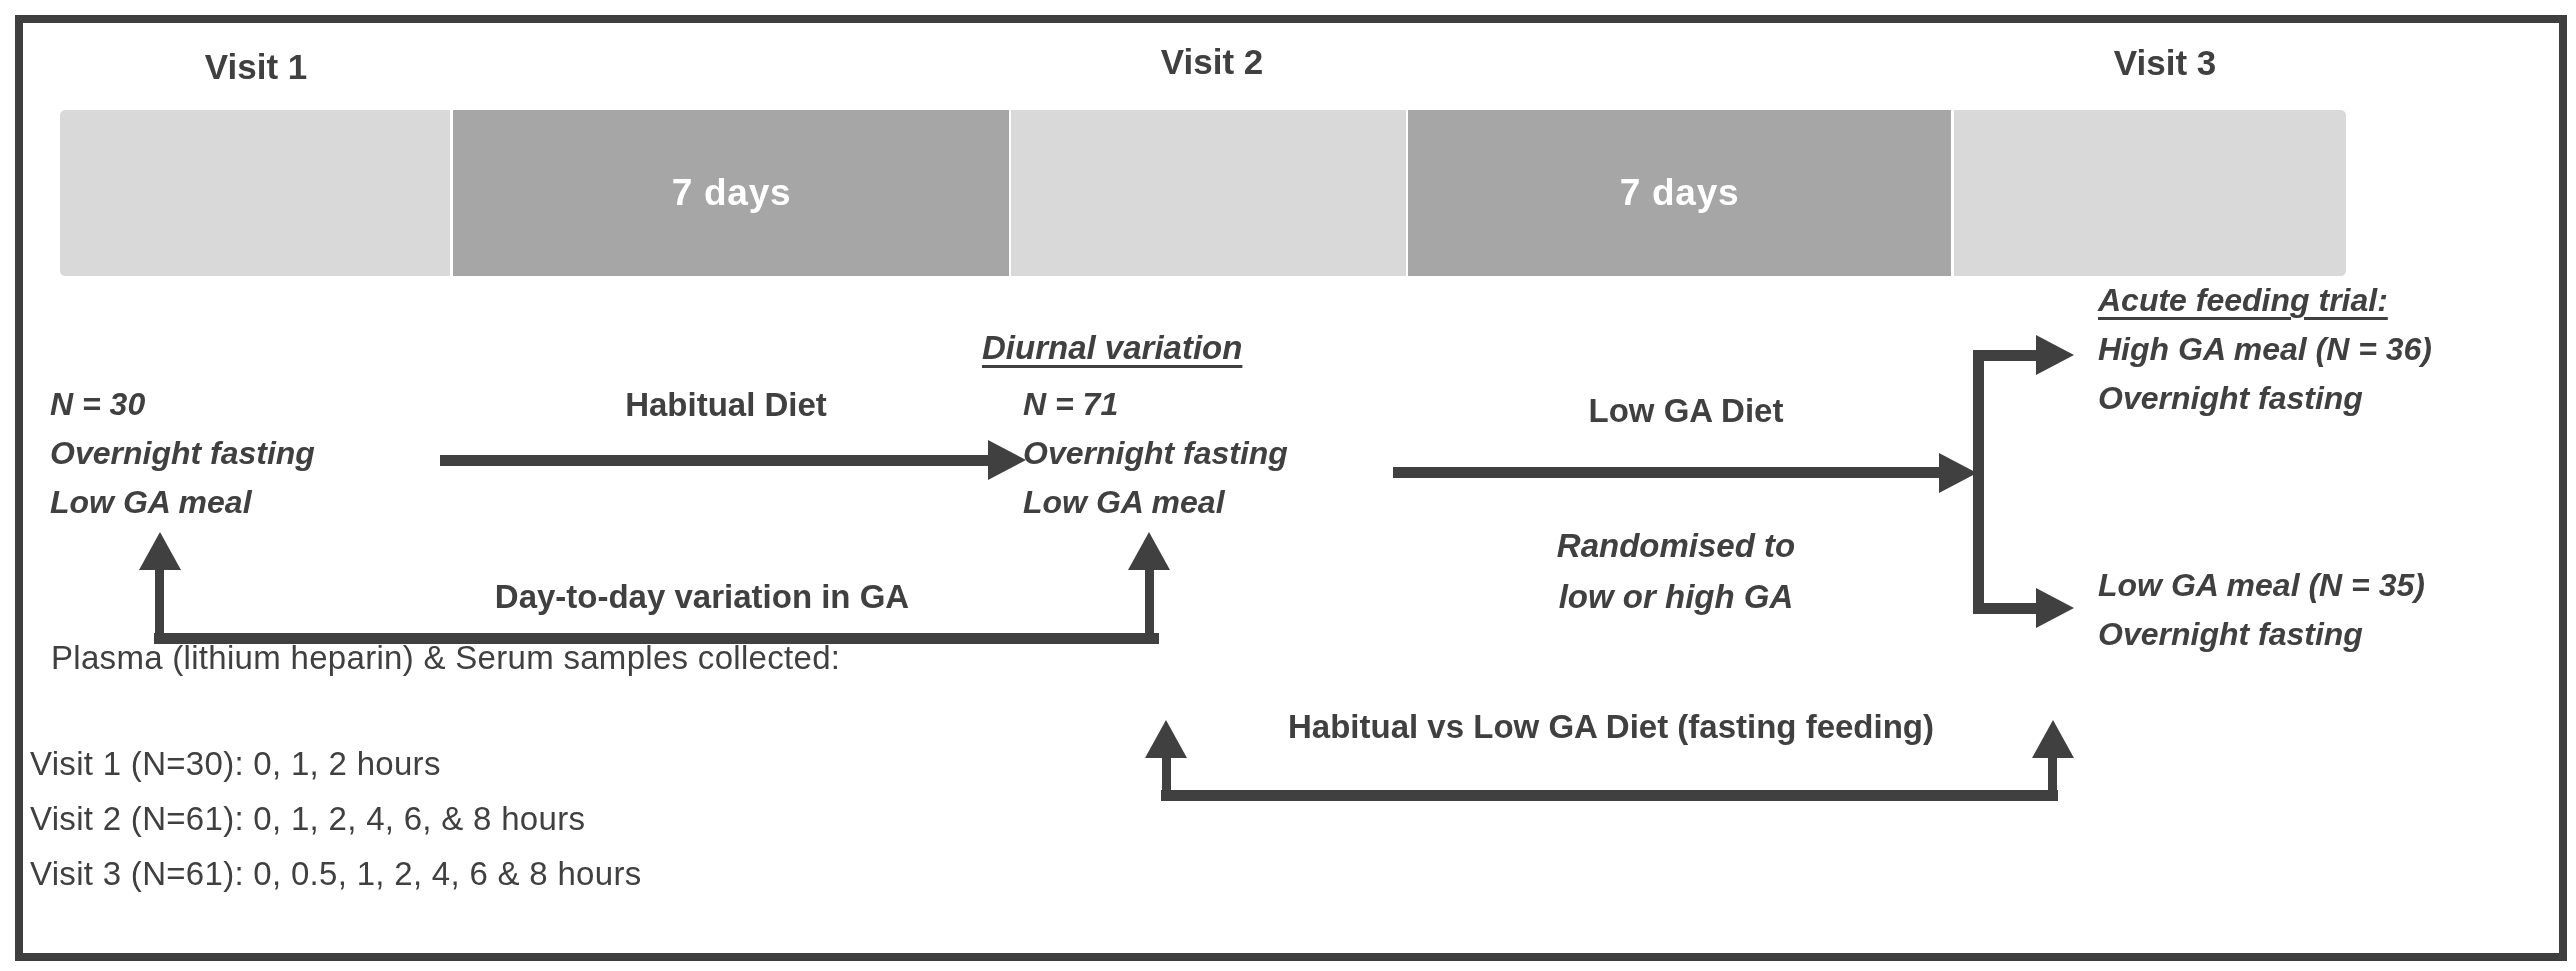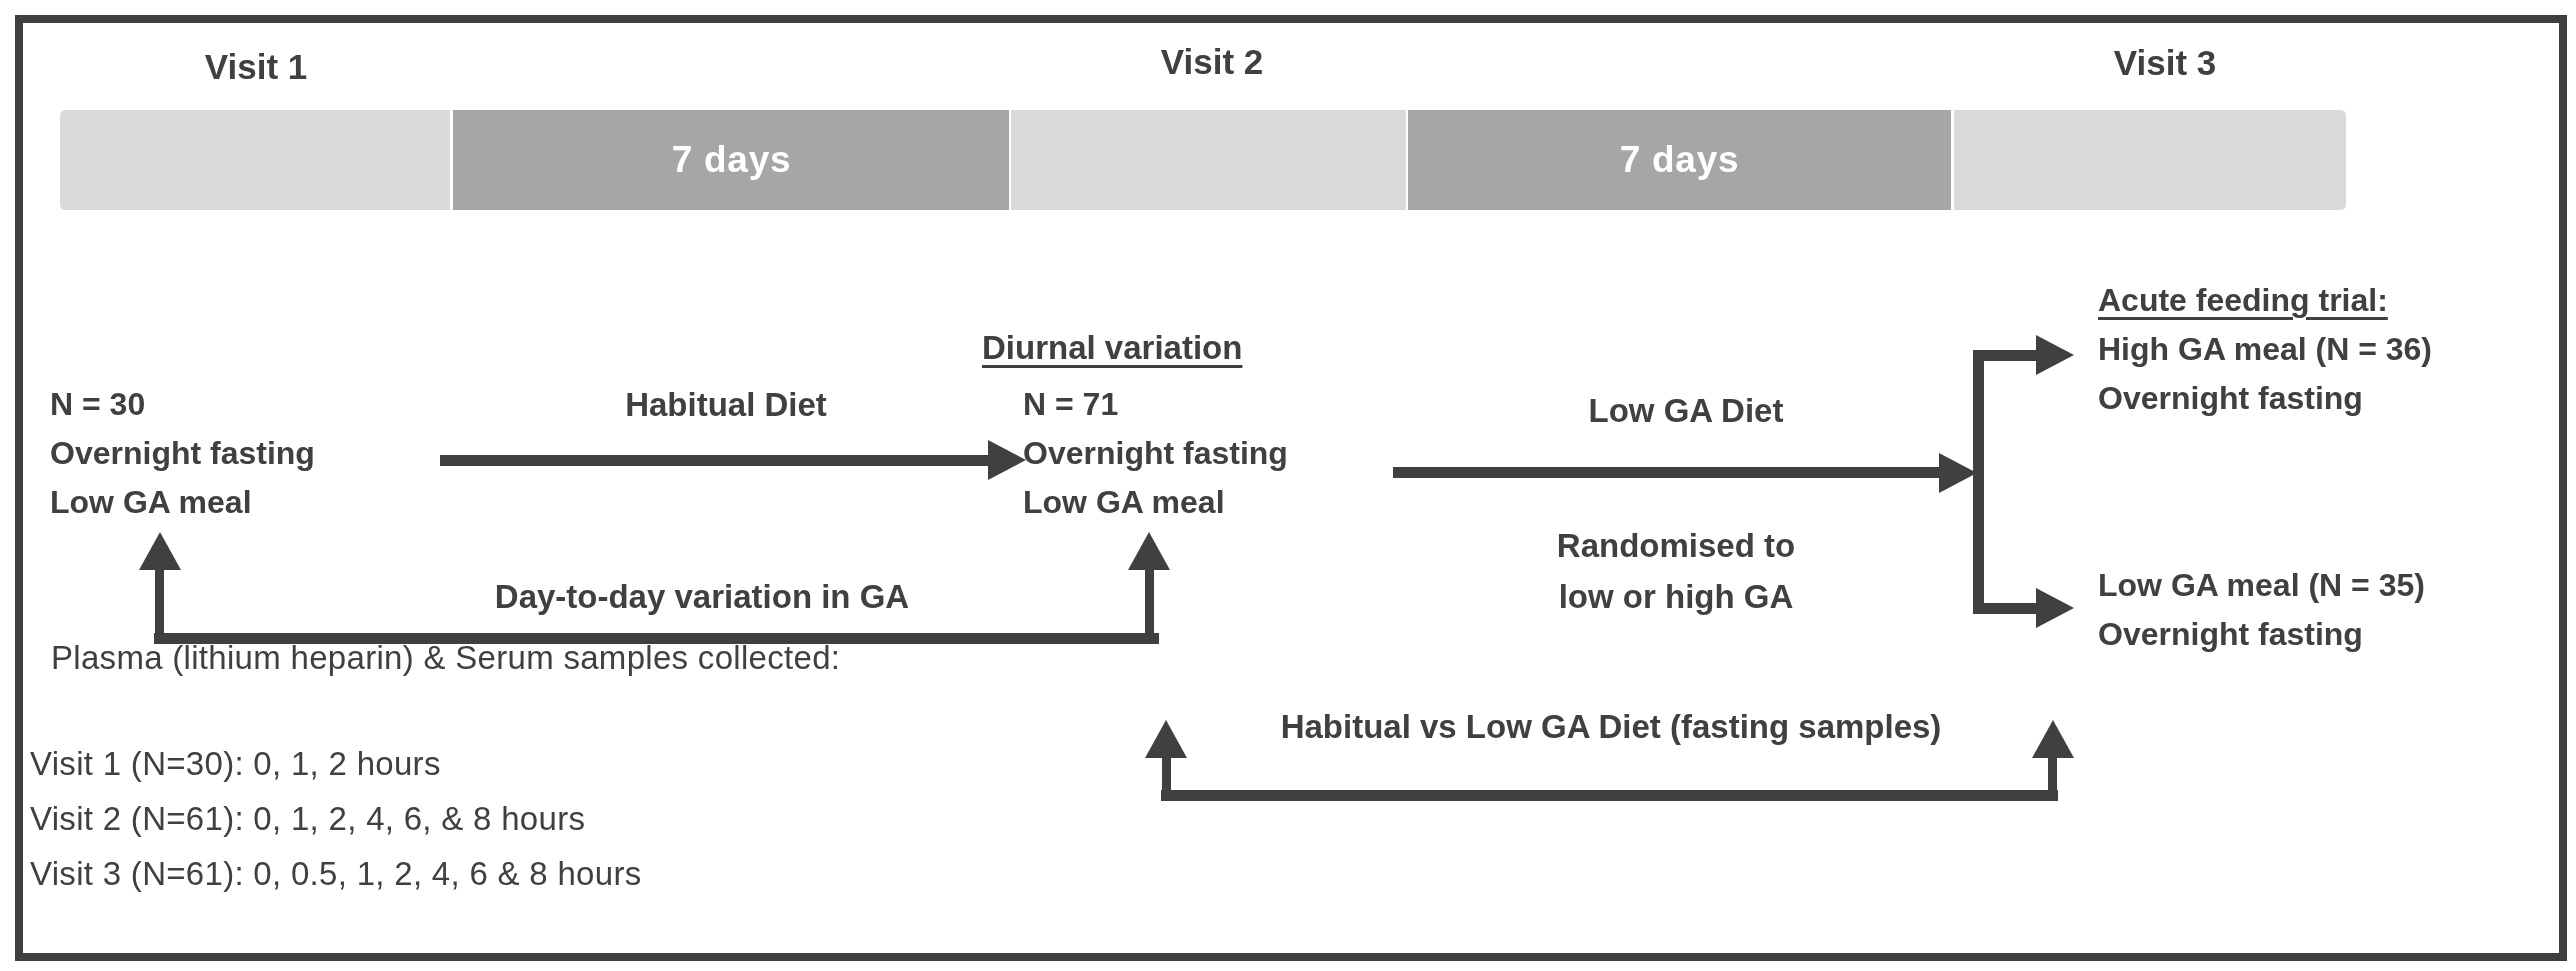--- a/index.html
+++ b/index.html
@@ -10,36 +10,36 @@
     font-family:"Liberation Sans","DejaVu Sans",sans-serif;
     color:#404040;
     overflow:hidden;
   }
   
   .frame{
     position:absolute;left:14.5px;top:14.5px;width:2552px;height:946px;
     border:8px solid #3f3f3f;box-sizing:border-box;background:transparent;
   }
   
-  .seg{position:absolute;top:110px;height:100px;display:flex;align-items:center;justify-content:center;}
+  .seg{position:absolute;top:110px;height:166px;display:flex;align-items:center;justify-content:center;}
   .seg.light{background:#d9d9d9;}
   .seg.dark{background:#a6a6a6;}
   .seg .seg-label{color:#ffffff;font-weight:700;font-size:37px;letter-spacing:0.7px;}
   .seg-1{left:60px;width:390px;border-radius:5.3px 0 0 5.3px;}
   .seg-2{left:451px;width:559px;border-left:2px solid #fff;box-sizing:border-box;}
   .seg-3{left:1009px;width:397px;border-left:2px solid #fff;box-sizing:border-box;}
   .seg-4{left:1406px;width:545px;border-left:2px solid #fff;box-sizing:border-box;}
   .seg-5{left:1952px;width:394px;border-left:2px solid #fff;box-sizing:border-box;border-radius:0 5.3px 5.3px 0;}
 
   .visit-label{position:absolute;top:42px;transform:translateX(-50%);font-weight:700;font-size:35px;white-space:nowrap;}
   .vl-1{left:256px;top:47px;}
   .vl-2{left:1212px;}
   .vl-3{left:2157px;top:43px;margin-left:8px;}
 
-  .tblock{position:absolute;font-weight:700;font-size:32px;line-height:49px;white-space:nowrap;}
+  .tblock{position:absolute;font-weight:700;font-size:32px;line-height:49px;white-space:nowrap;font-style:italic;}
   .tblock div{white-space:nowrap;}
   .u{text-decoration:underline;text-decoration-thickness:2.6px;text-underline-offset:6px;}
 
   .blk-visit1{left:50px;top:380px;}
   .blk-visit2-h{left:982px;top:323px;font-size:33px;}
   .blk-visit2{left:1023px;top:380px;}
   .blk-acute{left:2098px;top:276px;}
   .blk-low35{left:2098px;top:547px;margin-top:14px;}
   .blk-rand{left:1676px;top:520px;transform:translateX(-50%);text-align:center;line-height:51px;font-size:33px;}
 
@@ -139,21 +139,21 @@
   </div>
 
   <div class="tblock blk-rand">
     <div>Randomised to</div>
     <div>low or high GA</div>
   </div>
 
   <div class="lbl-center lbl-habitual">Habitual Diet</div>
   <div class="lbl-center lbl-lowga">Low GA Diet</div>
   <div class="lbl-center lbl-d2d">Day-to-day variation in GA</div>
-  <div class="lbl-center lbl-hvl">Habitual vs Low GA Diet (fasting samples)</div>
+  <div class="lbl-center lbl-hvl">Habitual vs Low GA Diet (fasting feeding)</div>
 
   <div class="shaft-h a1-shaft"></div>
   <div class="head-right a1-head"></div>
 
   <div class="shaft-h a2-shaft"></div>
   <div class="head-right a2-head"></div>
 
   <div class="shaft-v a3-vert"></div>
   <div class="shaft-h a3-top-stub"></div>
   <div class="head-right a3-top-head"></div>

